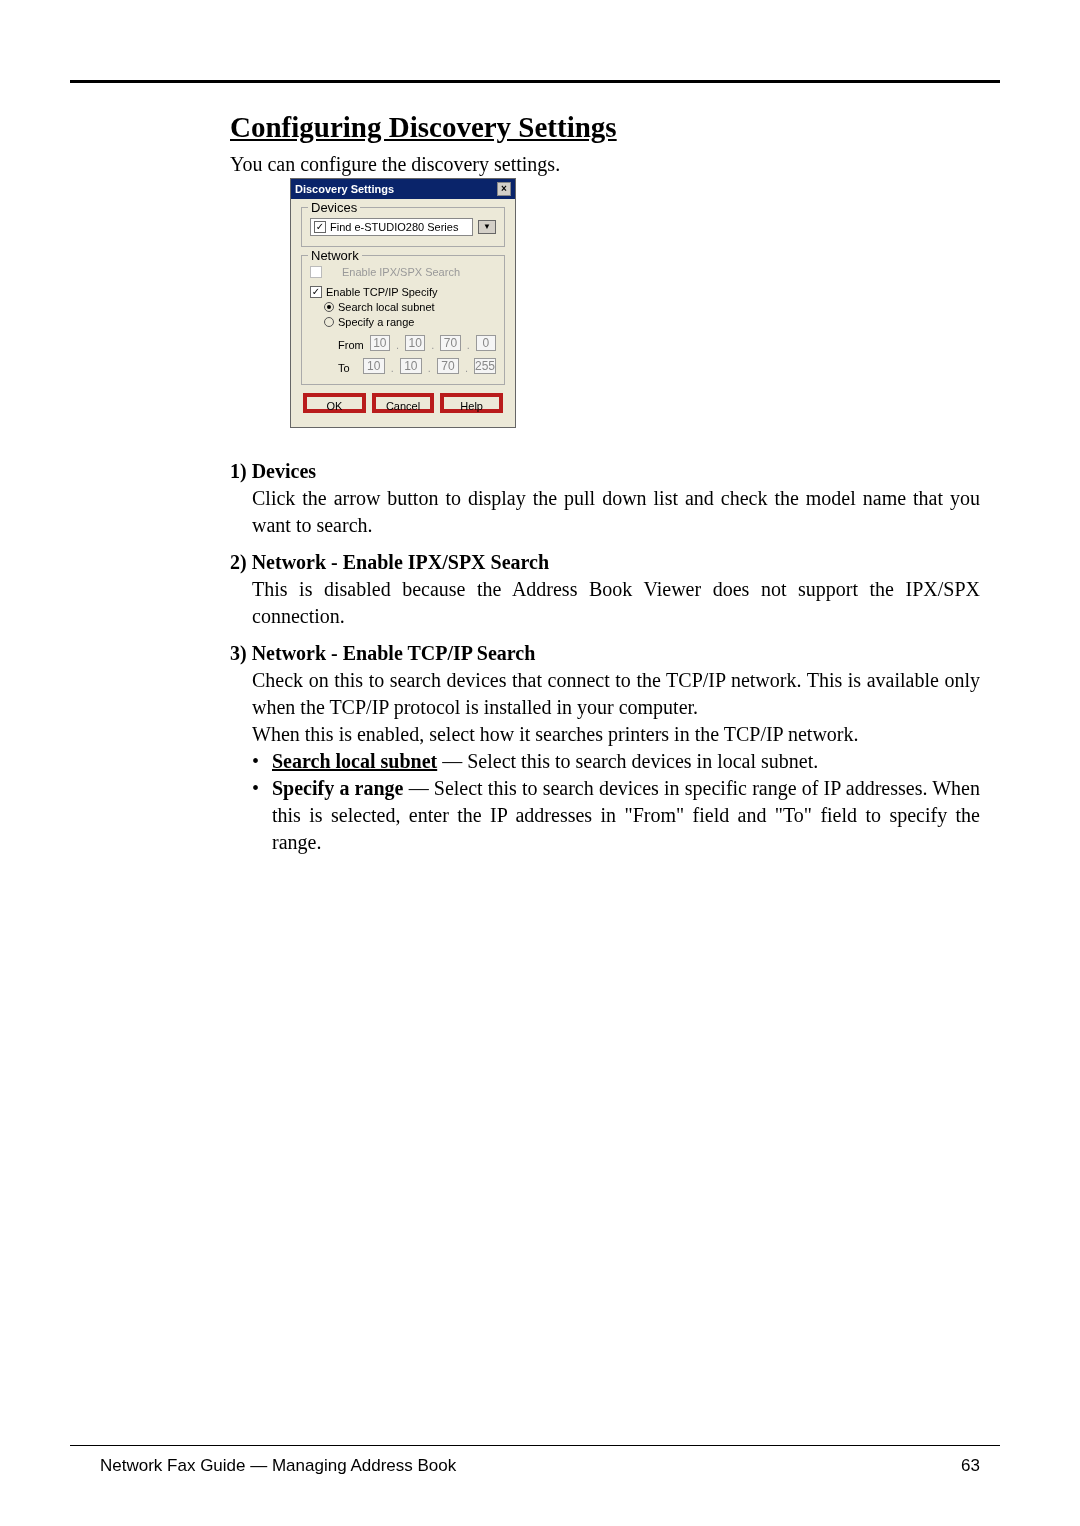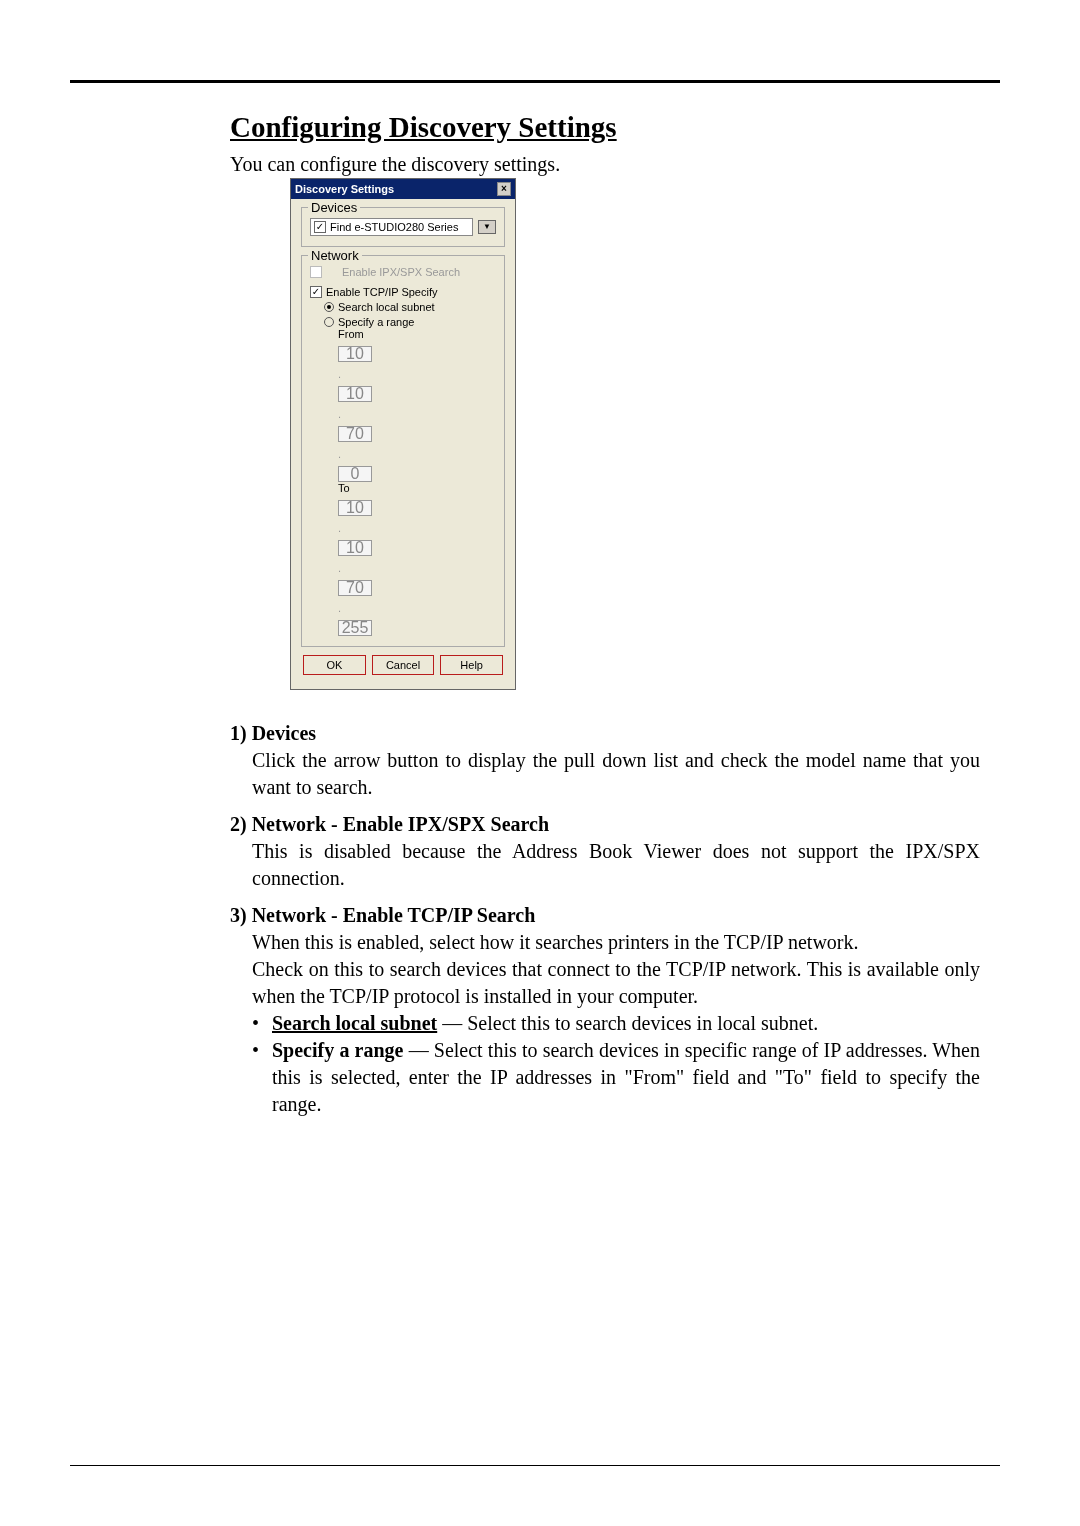--- a/index.html
+++ b/index.html
@@ -116,47 +116,46 @@
     display: inline-flex;
     align-items: center;
     justify-content: center;
     margin-right: 4px;
   }
   .radio .dot {
     width: 4px; height: 4px; border-radius: 50%; background: #000;
   }
   .ip-row {
     display: flex;
-    align-items: flex-start;
+    align-items: flex-end;
     margin-left: 28px;
-    margin-top: 0;
+    margin-top: 7px;
     gap: 6px;
-    flex-direction: column;
   }
   .ip-label { width: 30px; }
   .ip-box {
     border: 1px solid #999;
     background: #f5f5f5;
     width: 34px;
     height: 16px;
     text-align: center;
-    font-size: 16px;
+    font-size: 12px;
     line-height: 14px;
     color: #888;
   }
   .row-indent { margin-left: 14px; margin-top: 3px; display: flex; align-items: center; }
   .btn-row {
     display: flex;
     justify-content: space-around;
     padding: 0 2px 6px 2px;
     gap: 6px;
   }
   .btn {
     background: #ece9d8;
-    border: 1px solid #b91c1c;
+    border: 4px solid #b91c1c;
     width: 78px;
     height: 20px;
     font-size: 11px;
     text-align: center;
     line-height: 18px;
   }
   
   .defs { font-size: 20px; line-height: 1.35; }
   .defs .item { margin-bottom: 10px; }
   .defs .lead { font-weight: bold; }
@@ -274,22 +273,22 @@
       <div class="desc">Click the arrow button to display the pull down list and check the model name that you want to search.</div>
     </div>
 
     <div class="item">
       <div class="lead">2) Network - Enable IPX/SPX Search</div>
       <div class="desc">This is disabled because the Address Book Viewer does not support the IPX/SPX connection.</div>
     </div>
 
     <div class="item">
       <div class="lead">3) Network - Enable TCP/IP Search</div>
+      <div class="desc">Check on this to search devices that connect to the TCP/IP network.  This is available only when the TCP/IP protocol is installed in your computer.</div>
       <div class="desc">When this is enabled, select how it searches printers in the TCP/IP network.</div>
-      <div class="desc">Check on this to search devices that connect to the TCP/IP network.  This is available only when the TCP/IP protocol is installed in your computer.</div>
 
       <div class="bullet-line">
         <div class="bullet-dot">•</div>
         <div class="bullet-body">
           <span class="bold und">Search local subnet</span><span> — Select this to search devices in local subnet.</span>
         </div>
       </div>
 
       <div class="bullet-line">
         <div class="bullet-dot">•</div>
@@ -297,13 +296,17 @@
           <span class="bold">Specify a range</span><span> — Select this to search devices in specific range of IP addresses.  When this is selected, enter the IP addresses in "From" field and "To" field to specify the range.</span>
         </div>
       </div>
     </div>
 
   </div>
 </div>
 
 <div class="footer-area">
   <div class="bottom-rule"></div>
+  <div class="footer-row">
+    <span>Network Fax Guide — Managing Address Book</span>
+    <span>63</span>
+  </div>
 </div>
 
 </body></html>

